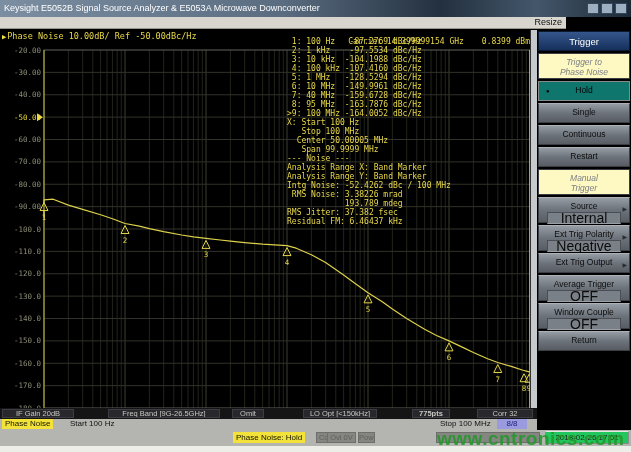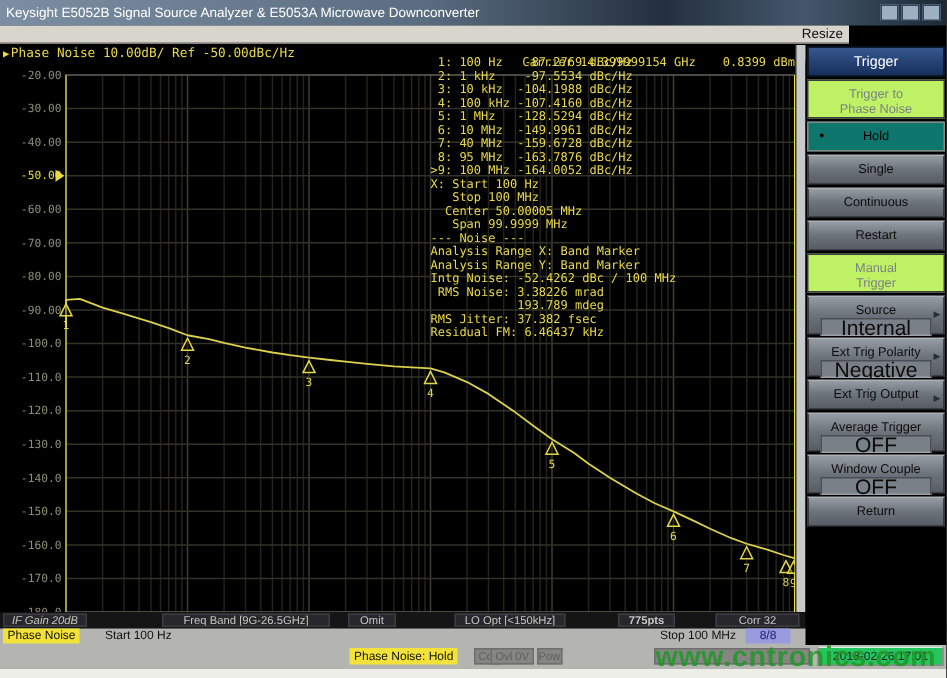--- a/index.html
+++ b/index.html
@@ -28,21 +28,21 @@
   .vstrip{position:absolute;left:530px;top:30px;width:7px;height:378px;background:#c6cacd;border-left:1px solid #333;}
   
   .menu{position:absolute;left:537px;top:30px;width:94px;height:400px;background:#000;border-radius:12px;}
   .menu-header{height:20px;margin:1px;background:linear-gradient(180deg,#35568c,#16305c);
     color:#fff;font-size:9.5px;text-align:center;line-height:20px;border:1px solid #0b1a33;}
   .menu-item{position:relative;margin:2px 1px;border:1px solid #3a3e44;border-top-color:#aeb2b8;
     background:linear-gradient(180deg,#969ca4 0%,#6d737b 50%,#585d64 100%);
     color:#0c0c0c;font-size:8.5px;text-align:center;padding-top:3px;}
   .menu-item.h1{height:20px;}
   .menu-item.h2{height:26px;}
-  .menu-item.disabled{background:#bef264;border-color:#3a3e44;color:#7b7f85;}
+  .menu-item.disabled{background:#fef9c3;border-color:#3a3e44;color:#7b7f85;font-style:italic;}
   .menu-item.selected{background:#0f766e;border-color:#8a8a84;color:#000;}
   .mi-bullet{position:absolute;left:7px;top:6px;font-size:6px;}
   .mi-arrow{position:absolute;right:2px;top:7px;font-size:6px;color:#2a2e34;}
   .mi-value{margin:1px 8px 0 8px;background:#7a8087;border:1px solid #4a4e54;border-bottom-color:#9aa0a6;
     font-size:14px;line-height:10px;color:#0c0c0c;}
   
   .row1{position:absolute;left:0;top:408px;width:537px;height:11px;background:#151515;}
   .row1 .seg{position:absolute;top:1px;height:9px;background:#28282c;border:1px solid #3c3c42;
     color:#c6c6c2;font-size:7.5px;line-height:7px;text-align:center;overflow:hidden;white-space:nowrap;}
   .row2{position:absolute;left:0;top:419px;width:537px;height:11px;background:#b4b4b0;color:#111;font-size:8px;}
@@ -268,21 +268,21 @@
           <div>Window Couple</div>
           <div class="mi-value">OFF</div>
         </div>
         <div class="menu-item h1 ">
           <div>Return</div>
         </div>
       </div>
   </div>
 
   <div class="row1" id="row1">
-      <span class="seg" style="left: 2px; width: 56px; font-style: italic;">IF Gain 20dB</span>
+      <span class="seg" style="left: 2px; width: 72px;">IF Gain 20dB</span>
       <span class="seg" style="left: 108px; width: 112px;">Freq Band [9G-26.5GHz]</span>
       <span class="seg" style="left: 232px; width: 32px;">Omit</span>
       <span class="seg" style="left: 303px; width: 74px;">LO Opt [&lt;150kHz]</span>
       <span class="seg" style="left: 412px; width: 38px; font-weight: bold;">775pts</span>
       <span class="seg" style="left: 477px; width: 56px;">Corr 32</span>
     </div>
 
   <div class="row2">
     <span class="badge-y" style="left:2px;top:0;">Phase Noise</span>
     <span class="plain-t" style="left:70px;top:0;">Start 100 Hz</span>

